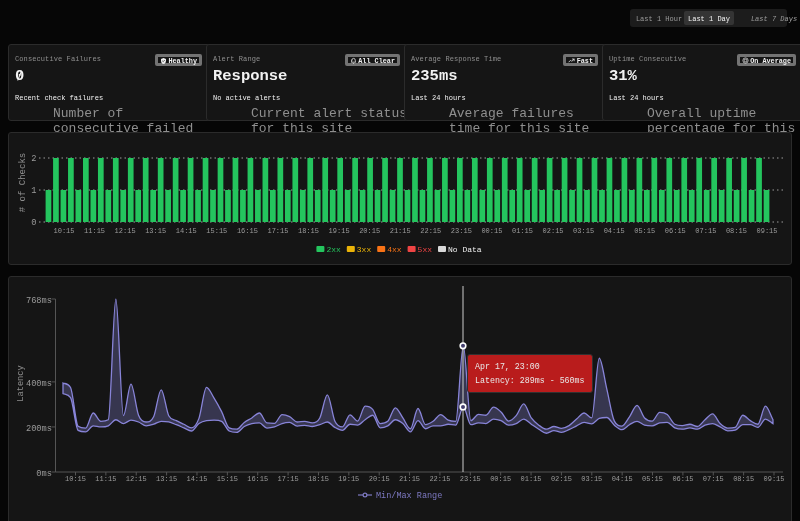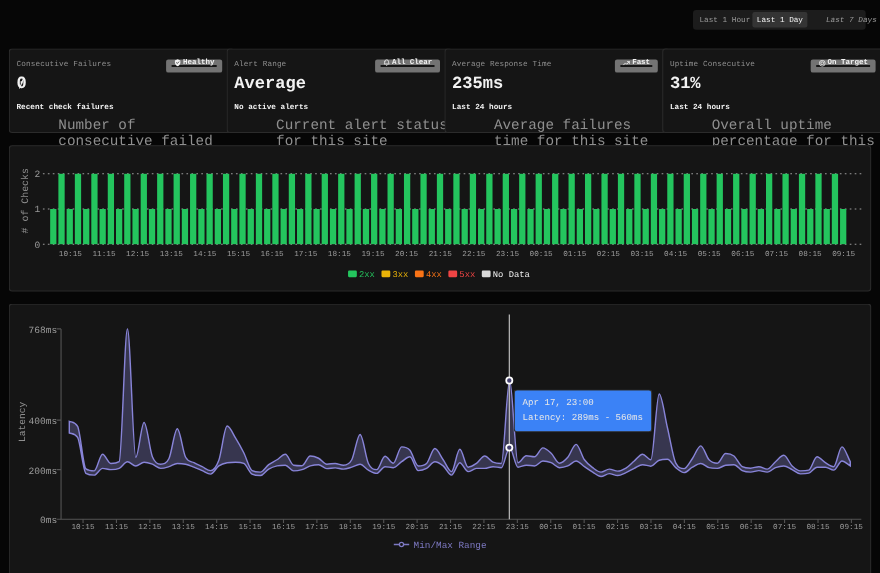--- a/index.html
+++ b/index.html
@@ -10,30 +10,30 @@
   background:#1c1c1c; border-radius:3px; }
 .tab { position:absolute; top:0; height:18px; line-height:18px; text-align:center;
   font-size:7px; color:#9b9b9b; letter-spacing:0.2px; }
 .tab.active-bg { position:absolute; left:54px; top:2px; width:50px; height:14px;
   background:#343434; border-radius:2px; }
 .tabtxt { position:absolute; top:1px; width:60px; height:18px; line-height:18px;
   text-align:center; font-size:7px; color:#9b9b9b; }
 .card { position:absolute; top:43.5px; width:205px; height:77px;
   background:#151515; border:1px solid #2b2b2b; border-radius:3px; }
 .ctitle { position:absolute; left:6px; top:10px; font-size:7px; color:#8f8f8f; letter-spacing:0.1px; }
-.badge { position:absolute; right:10px; top:9px; height:12px; border:5px solid #737373;
-  border-radius:2px; display:flex; align-items:flex-end; gap:1.5px; padding:0 2px;
+.badge { position:absolute; right:10px; top:9px; height:12px; border:3px solid #737373;
+  border-radius:2px; display:flex; align-items:flex-start; gap:1.5px; padding:0 2px;
   font-size:6.8px; font-weight:bold; color:#f2f2f2; letter-spacing:0; }
 .cvalue { position:absolute; left:6px; top:22px; font-size:15.5px; font-weight:bold; color:#f2f2f2; }
-.csub { position:absolute; left:6px; top:49px; font-size:7px; font-weight:bold; color:#f2f2f2;text-align:center; }
+.csub { position:absolute; left:6px; top:49px; font-size:7px; font-weight:normal; color:#f2f2f2;text-align:center; }
 .cdesc { position:absolute; left:8px; top:60.5px; font-size:13px; color:#8f8f8f;margin-left:36px; }
 .panel { position:absolute; left:8px; width:784px; background:#151515;
   border:1px solid #2b2b2b; border-radius:3px; }
 .tooltip { position:absolute; left:467px; top:354px; width:126px; height:39px;
-  background:#3b82f6; border:1px solid #313131; border-radius:3px; padding:5px 7px;
+  background:#b91c1c; border:1px solid #313131; border-radius:3px; padding:5px 7px;
   font-size:8.3px; color:#e8e8e8; line-height:13.5px; white-space:nowrap; }
 </style></head>
 <body>
 <div class="tabbar">
   <div class="tab active-bg"></div>
   <div class="tabtxt" style="left:-1px;">Last 1 Hour</div>
   <div class="tabtxt" style="left:49px; color:#f5f5f5; font-weight:normal;">Last 1 Day</div>
   <div class="tabtxt" style="left:114px;font-style:italic;">Last 7 Days</div>
 </div>
 <div class="card" style="left:8px">
@@ -51,21 +51,21 @@
 </div>
 <div class="card" style="left:206px">
   <div class="ctitle">Alert Range</div>
   <div class="badge">
       <svg width="7" height="8" viewBox="0 0 24 24" fill="none" stroke="#f2f2f2" stroke-width="2.6" stroke-linecap="round" stroke-linejoin="round">
         <path d="M6 9 a6 6 0 0 1 12 0 c0 6 2 7 2 7 H4 c0 0 2-1 2-7"></path>
         <path d="M10.5 20 a2 2 0 0 0 3 0"></path>
       </svg>
       <span>All Clear</span>
     </div>
-  <div class="cvalue">Average</div>
+  <div class="cvalue">Response</div>
   <div class="csub">No active alerts</div>
   <div class="cdesc">Current alert status for this site</div>
 </div>
 <div class="card" style="left:404px">
   <div class="ctitle">Average Response Time</div>
   <div class="badge">
       <svg width="7" height="7" viewBox="0 0 24 24" fill="none" stroke="#f2f2f2" stroke-width="2.6" stroke-linecap="round" stroke-linejoin="round">
         <polyline points="3 17 9 11 13 15 21 7"></polyline>
         <polyline points="15 7 21 7 21 13"></polyline>
       </svg>
@@ -75,21 +75,21 @@
   <div class="csub">Last 24 hours</div>
   <div class="cdesc">Average failures time for this site</div>
 </div>
 <div class="card" style="left:602px">
   <div class="ctitle">Uptime Consecutive</div>
   <div class="badge">
       <svg width="7" height="7" viewBox="0 0 24 24" fill="none" stroke="#f2f2f2" stroke-width="2.4">
         <circle cx="12" cy="12" r="9"></circle>
         <circle cx="12" cy="12" r="4.5"></circle>
       </svg>
-      <span>On Target</span>
+      <span>On Average</span>
     </div>
   <div class="cvalue">31%</div>
   <div class="csub">Last 24 hours</div>
   <div class="cdesc">Overall uptime percentage for this site</div>
 </div>
 <div class="panel" style="top:132px; height:132.5px;"><svg width="784" height="133" viewBox="0 0 784 133" font-family="&quot;Liberation Mono&quot;, monospace">
       <text x="0" y="0" transform="translate(16,49.5) rotate(-90)" text-anchor="middle" font-size="9" fill="#8f8f8f"># of Checks</text>
       <line x1="30" y1="25" x2="774" y2="25" stroke="#b5b5b5" stroke-width="1" stroke-dasharray="1.5 3" opacity="0.85"></line>
       <line x1="30" y1="57" x2="774" y2="57" stroke="#b5b5b5" stroke-width="1" stroke-dasharray="1.5 3" opacity="0.85"></line>
       <line x1="30" y1="89" x2="774" y2="89" stroke="#b5b5b5" stroke-width="1" stroke-dasharray="1.5 3" opacity="0.85"></line>

